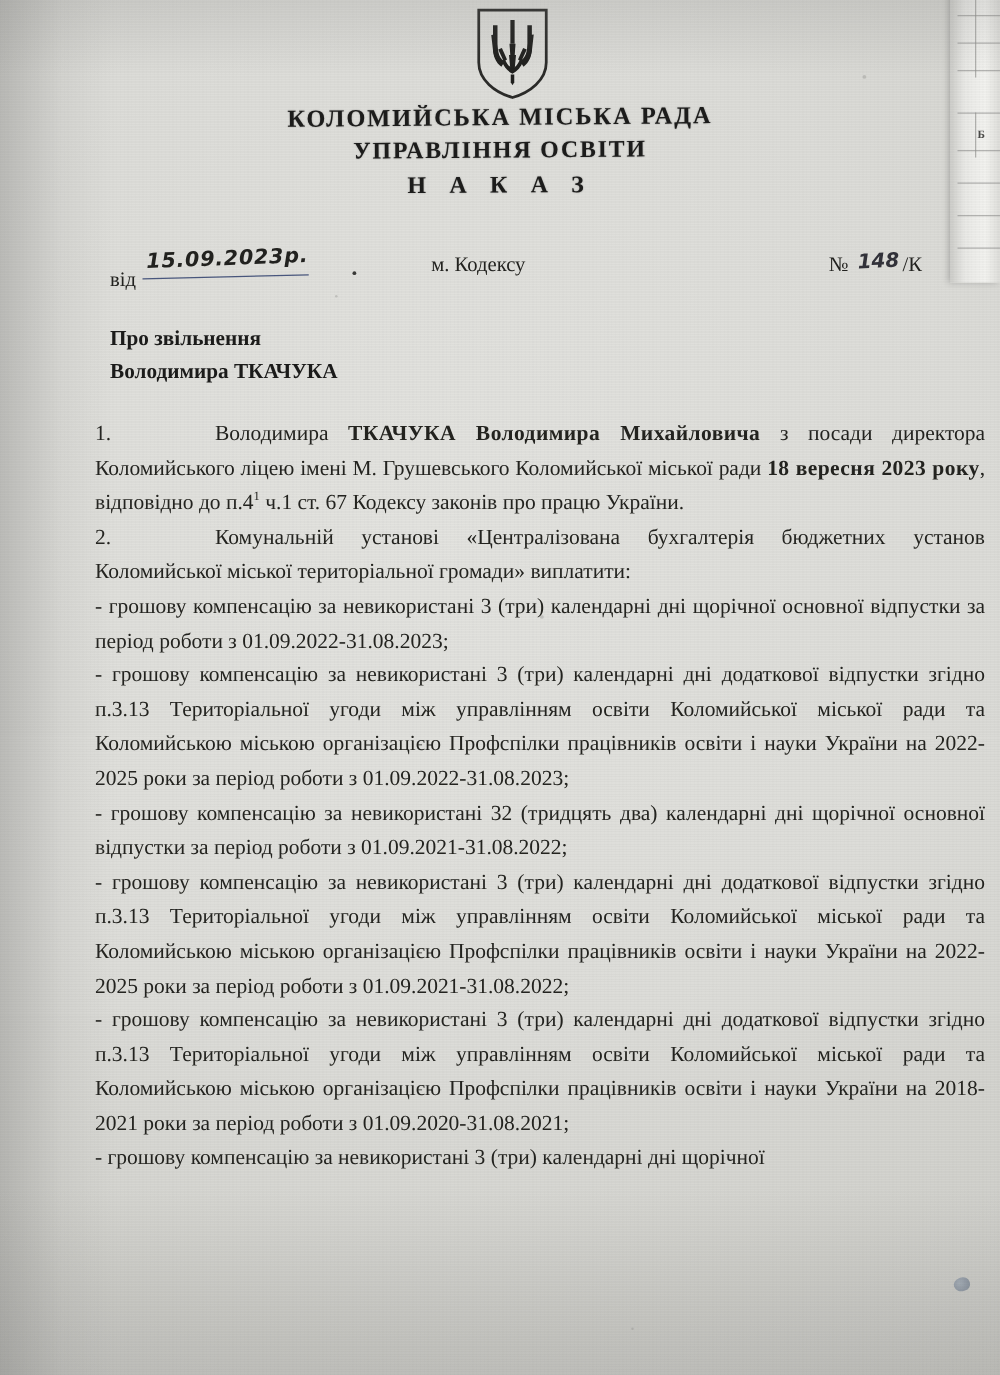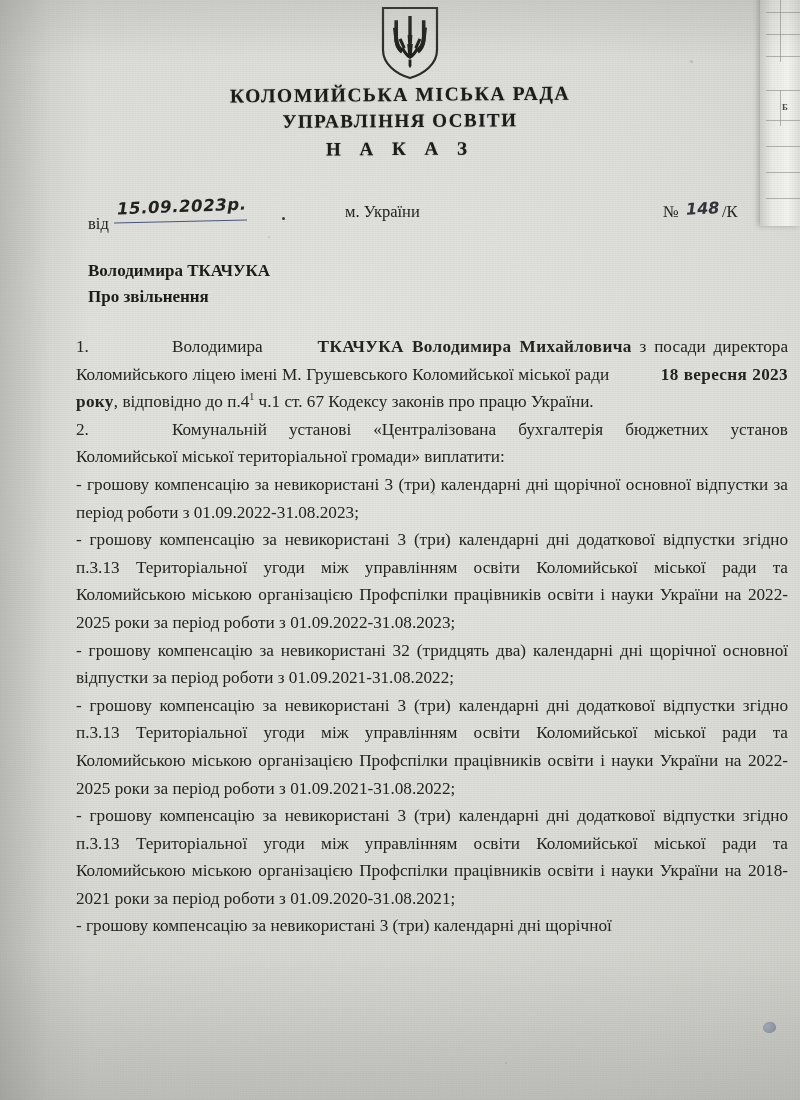--- a/index.html
+++ b/index.html
@@ -114,21 +114,21 @@
   
   #body{
     position:absolute;left:76px;top:333px;width:712px;
     font-size:17.2px;line-height:27.6px;text-align:justify;
     color:#23231f;
   }
   #body p{margin:0;}
   #body p.num{text-indent:0;}
   #body p.bullet{text-indent:0;}
   #body .tab{display:inline-block;width:96px;}
-  #body b{font-weight:700;letter-spacing:.35px;margin-left:47px;}
+  #body b{font-weight:700;letter-spacing:.35px;}
   #body sup{font-size:10px;vertical-align:super;line-height:0;}
 
   
   #blob{
     position:absolute;right:24px;top:1022px;width:13px;height:11px;
     border-radius:50% 50% 45% 55%;
     background:radial-gradient(circle at 38% 35%, #9aa6b4 0%, #7e8b9c 55%, #6e7b8c 100%);
     opacity:.75;transform:rotate(-18deg);
   }
   .speck{position:absolute;background:#8a8a86;border-radius:50%;opacity:.35;}
@@ -175,29 +175,29 @@
 
     <div class="hdr" id="hdr1">КОЛОМИЙСЬКА МІСЬКА РАДА</div>
     <div class="hdr" id="hdr2">УПРАВЛІННЯ ОСВІТИ</div>
     <div class="hdr" id="hdr3">Н А К А З</div>
 
     <div id="meta">
       <span class="lbl" id="vid-label">від</span>
       <span class="lbl" id="vid-hand">15.09.2023р.</span>
       <span id="vid-rule"></span>
       <span id="vid-dot"></span>
-      <span class="lbl" id="city">м. України</span>
+      <span class="lbl" id="city">м. Кодексу</span>
       <span class="lbl" id="no-label">№</span>
       <span id="no-hand">148</span>
       <span id="no-suffix">/К</span>
     </div>
 
     <div id="subject">
+      <div>Про звільнення</div>
       <div>Володимира ТКАЧУКА</div>
-      <div>Про звільнення</div>
     </div>
 
     <div id="body">
 
       <p class="num"><span class="tab"><span>1.</span></span><span>Володимира </span><b>ТКАЧУКА Володимира Михайловича</b><span> з посади директора Коломийського ліцею імені М. Грушевського Коломийської міської ради </span><b>18 вересня 2023 року</b><span>, відповідно до п.4</span><sup>1</sup><span> ч.1 ст. 67 Кодексу законів про працю України.</span></p>
 
       <p class="num"><span class="tab"><span>2.</span></span><span>Комунальній установі «Централізована бухгалтерія бюджетних установ Коломийської міської територіальної громади» виплатити:</span></p>
 
       <p class="bullet"><span>- грошову компенсацію за невикористані 3 (три) календарні дні щорічної основної відпустки за період роботи з 01.09.2022-31.08.2023;</span></p>
       <p class="bullet"><span>- грошову компенсацію за невикористані 3 (три) календарні дні додаткової відпустки згідно п.3.13 Територіальної угоди між управлінням освіти Коломийської міської ради та Коломийською міською організацією Профспілки працівників освіти і науки України на 2022-2025 роки за період роботи з 01.09.2022-31.08.2023;</span></p>

